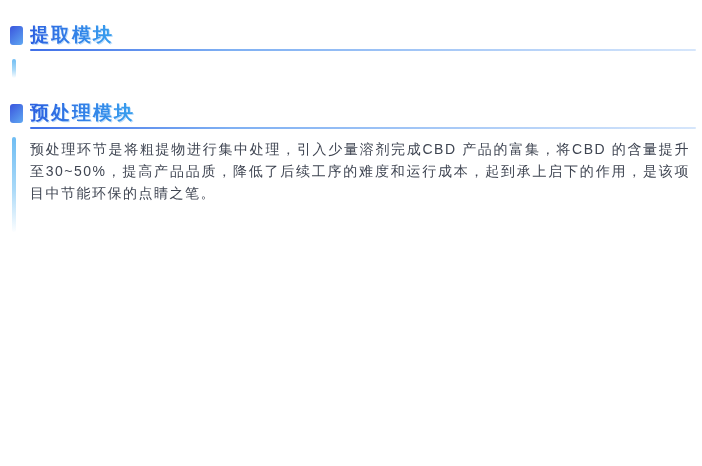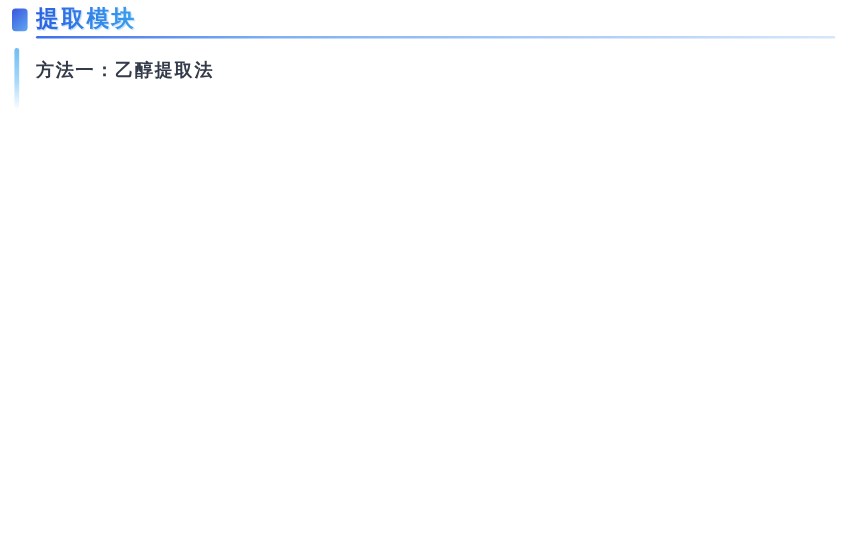--- a/index.html
+++ b/index.html
@@ -8,21 +8,21 @@
     background: #ffffff;
     font-family: "Liberation Sans", "DejaVu Sans", sans-serif;
   }
   .page {
     position: relative;
     width: 702px;
     height: 466px;
     overflow: hidden;
     background: #ffffff;
     box-sizing: border-box;
-    padding: 5px 6px 0 10px;
+    padding: 24px 6px 0 10px;
   }
   section { display: block; }
   .sec-header {
     display: flex;
     align-items: center;
     gap: 7px;
     height: 22px;
   }
   .bullet {
     width: 13px;
@@ -85,18 +85,27 @@
 
 <div class="page">
 
   <section class="sec-extract">
     <div class="sec-header">
       <span class="bullet"></span>
       <h2 class="sec-title">提取模块</h2>
     </div>
     <div class="sec-underline"></div>
     <div class="sec-body">
-      <h3 class="subheading">方法一：乙醇提取法</h3>
     </div>
   </section>
 
+  <section class="sec-pretreat">
+    <div class="sec-header">
+      <span class="bullet"></span>
+      <h2 class="sec-title">预处理模块</h2>
+    </div>
+    <div class="sec-underline"></div>
+    <div class="sec-body">
+      <p class="para">预处理环节是将粗提物进行集中处理，引入少量溶剂完成CBD 产品的富集，将CBD 的含量提升至30~50%，提高产品品质，降低了后续工序的难度和运行成本，起到承上启下的作用，是该项目中节能环保的点睛之笔。</p>
+    </div>
+  </section>
 
 </div>
 
 </body></html>

